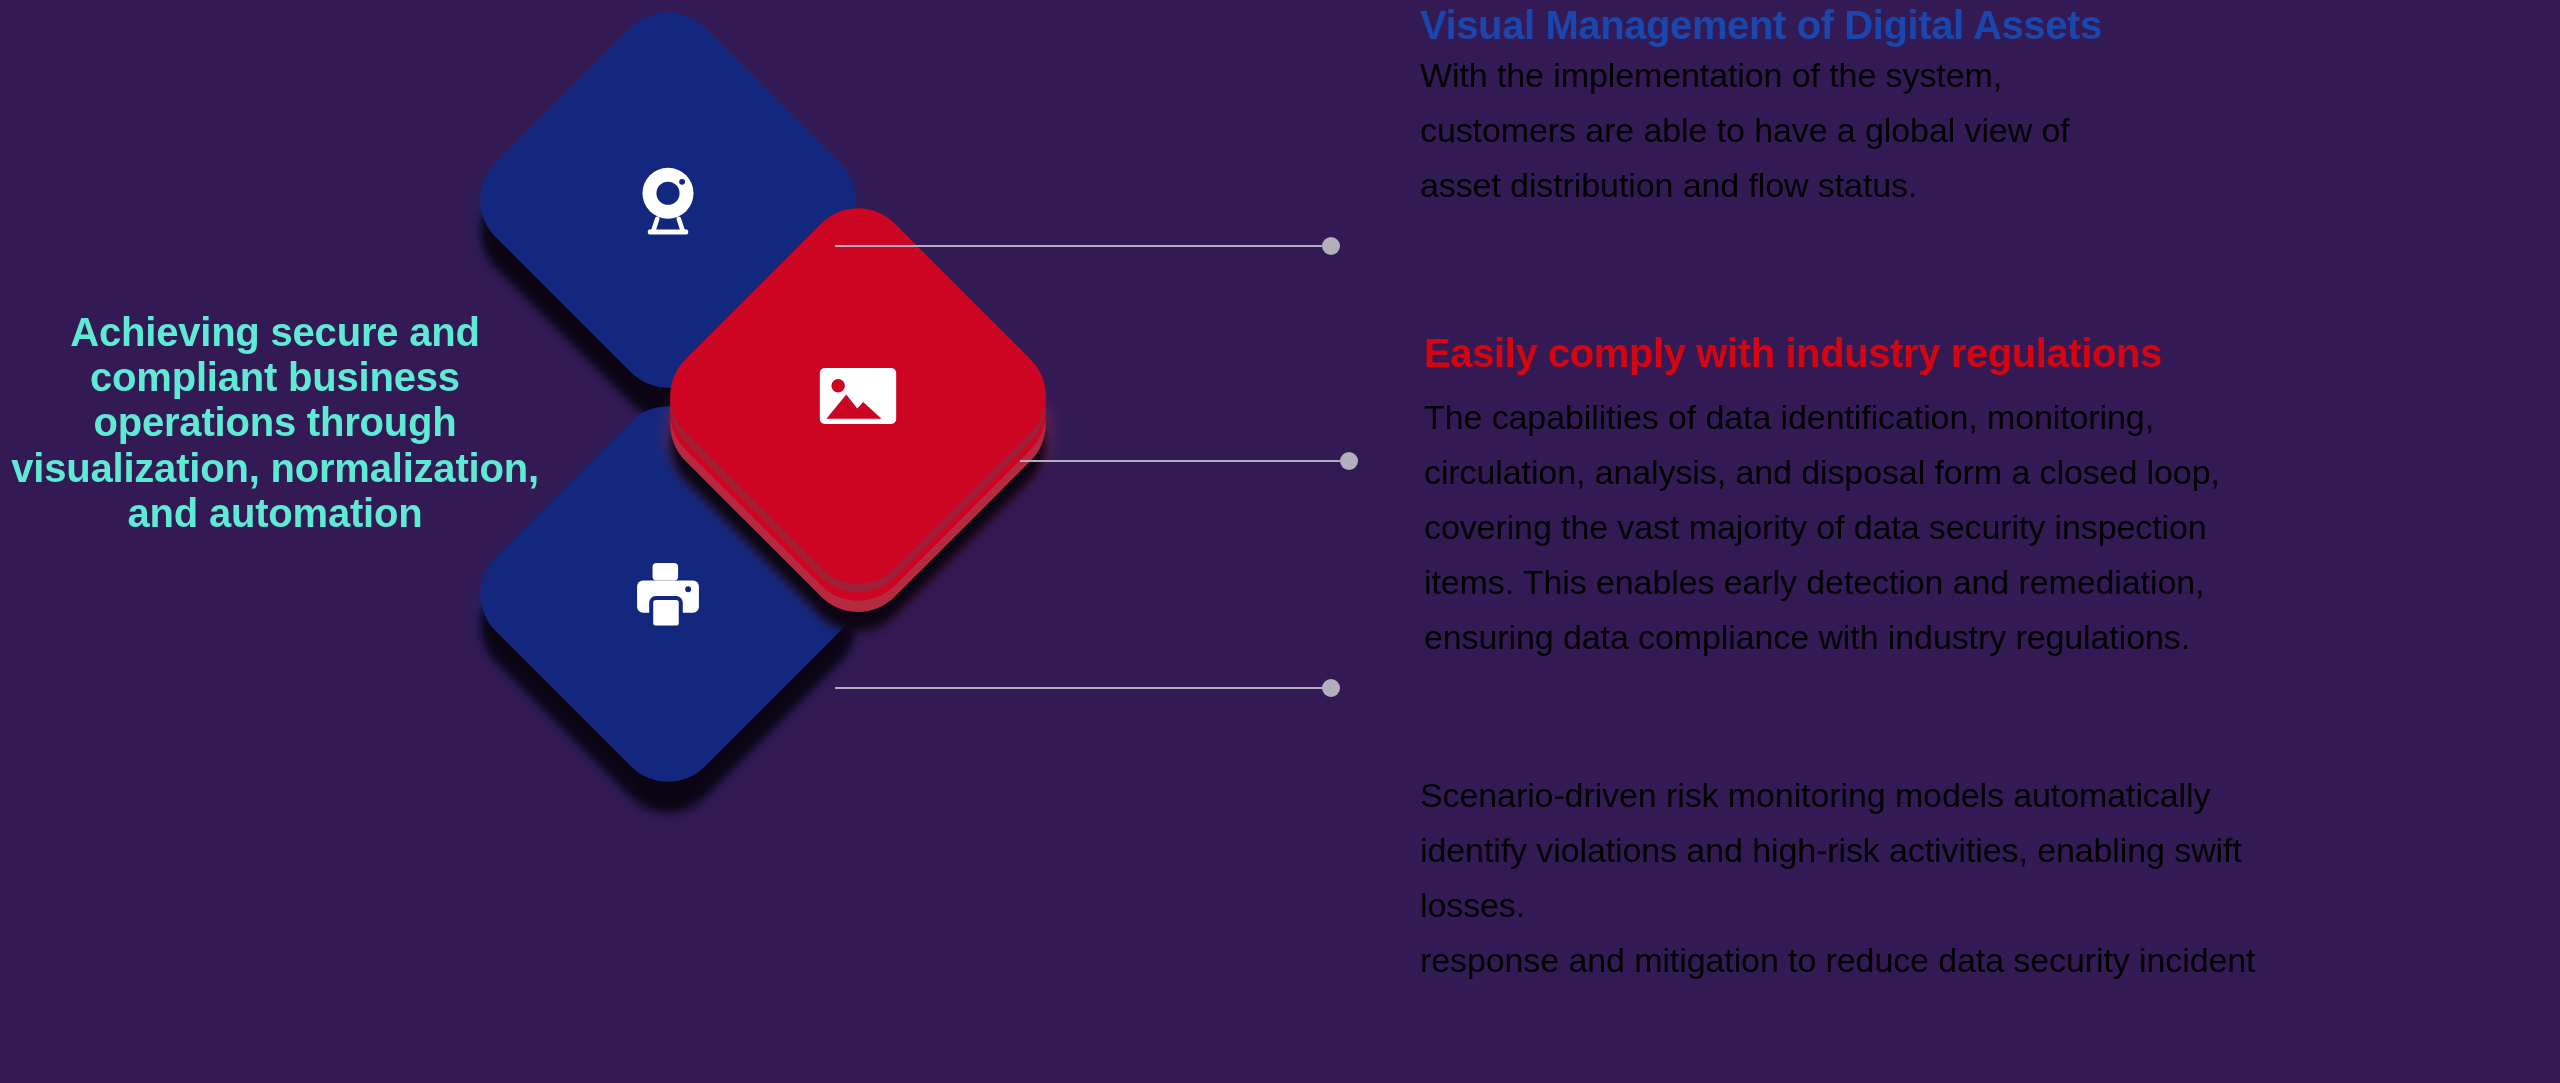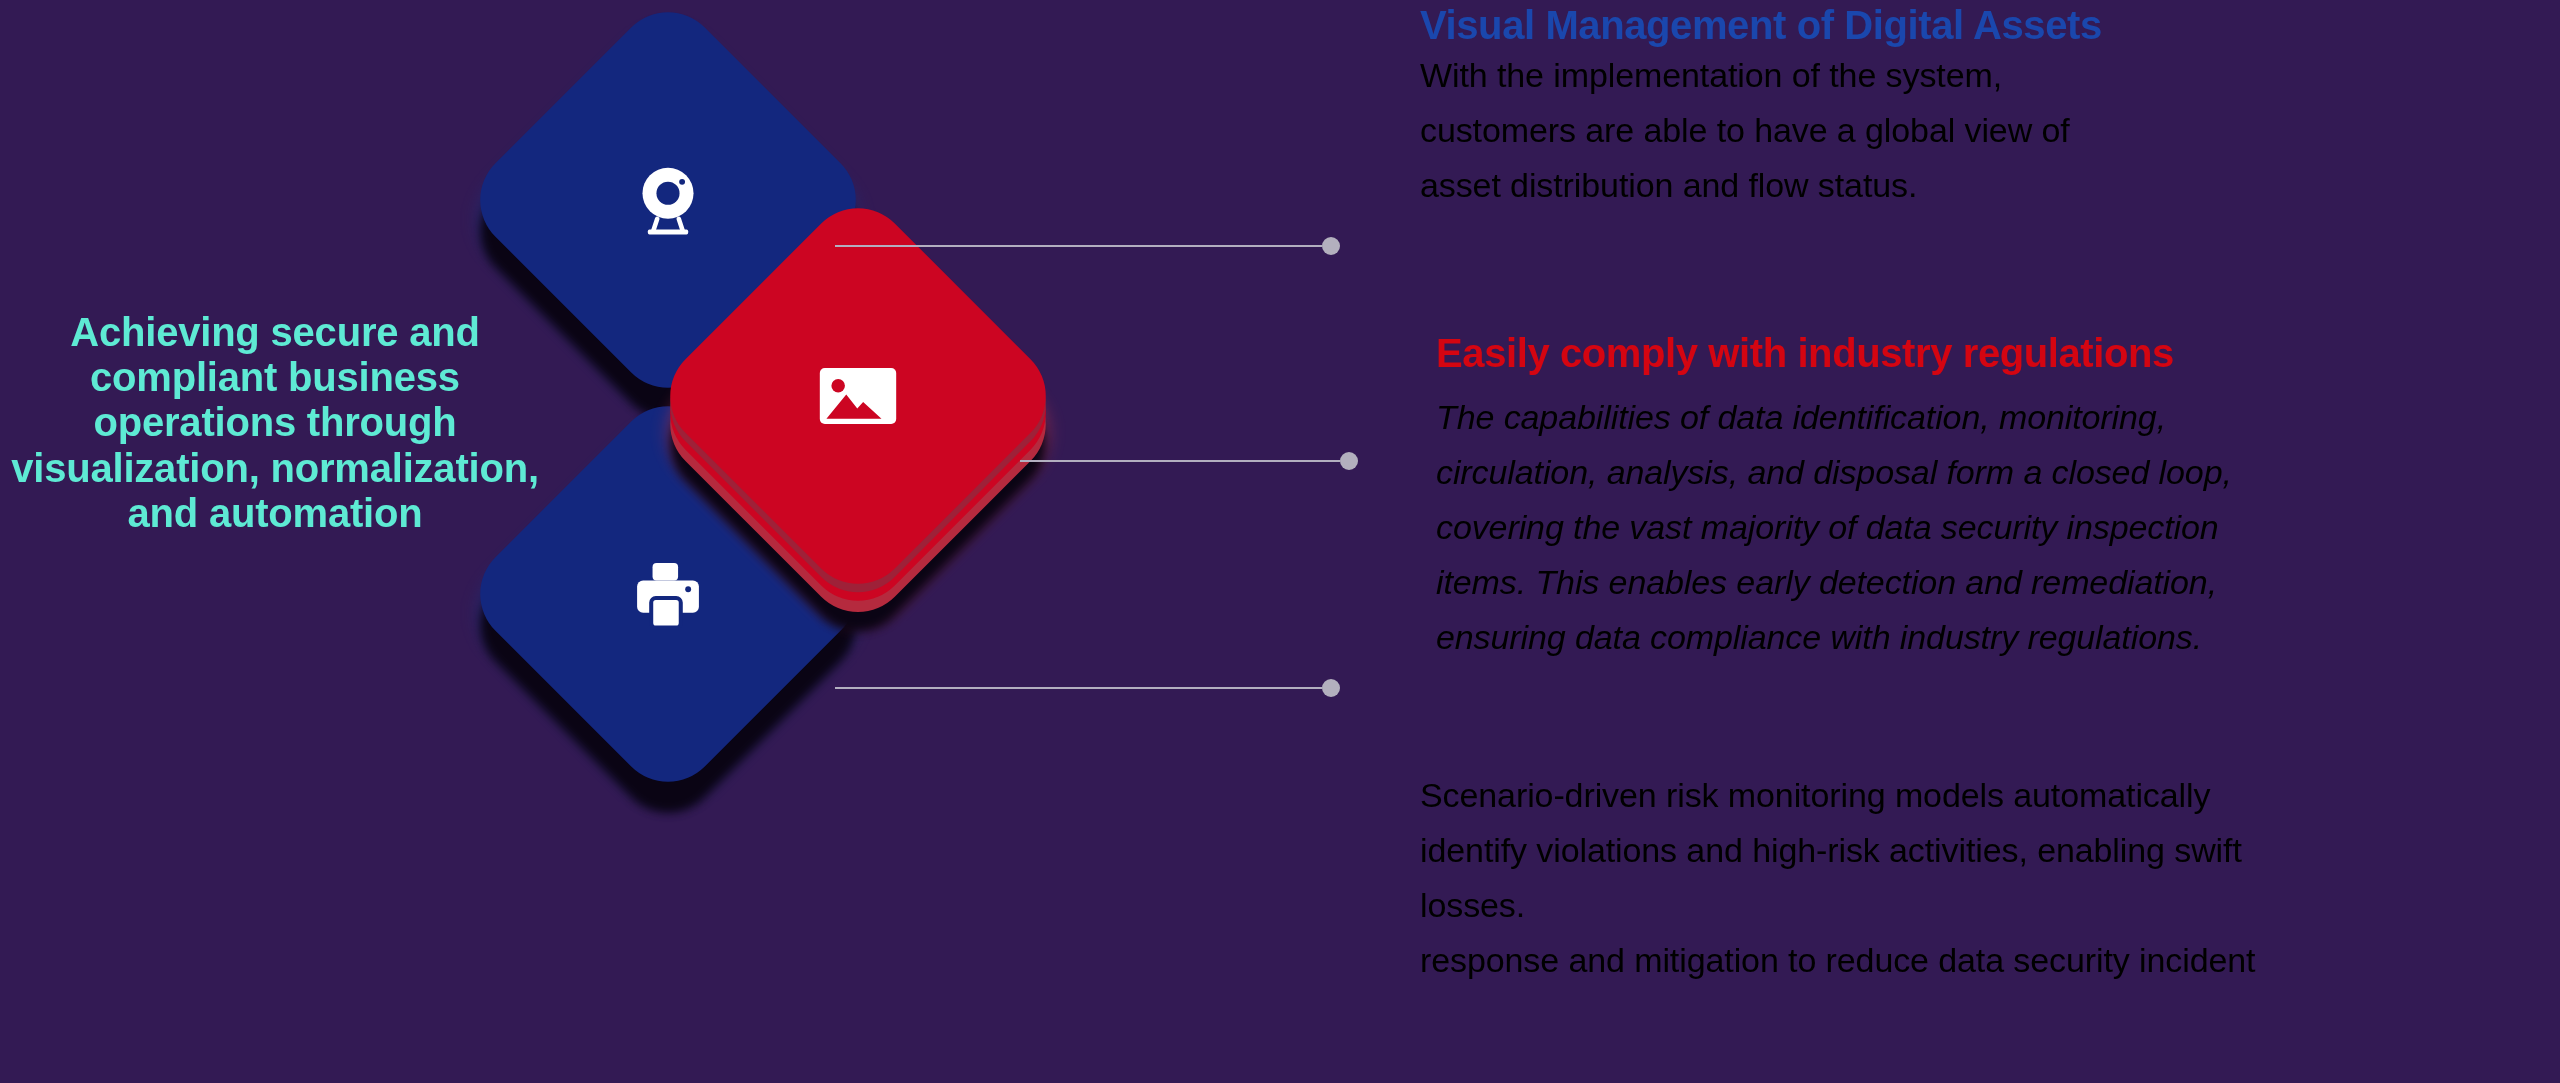--- a/index.html
+++ b/index.html
@@ -129,24 +129,24 @@
   .block-body {
     color: #000000;
     font-size: 34px;
     line-height: 1.62;
     font-stretch: condensed;
     letter-spacing: -0.1px;
   }
   .block-body p { margin: 0; }
 
   #block-1 { position: absolute; top: 2px;   left: 0; }
-  #block-2 { position: absolute; top: 330px; left: 16px; }
+  #block-2 { position: absolute; top: 330px; left: 4px; }
   #block-3 { position: absolute; top: 760px; left: 0; }
   #block-1 .block-body { margin-top: 0; }
-  #block-2 .block-body { margin-top: 14px; font-style: italic; }
+  #block-2 .block-body { margin-top: 14px; }
   #block-3 .block-body { margin-top: 8px; }
 </style>
 </head>
 <body>
 
 <div id="stage">
 
   <div id="left-headline">Achieving secure and compliant business operations through visualization, normalization, and automation</div>
 
   <div id="cluster">

